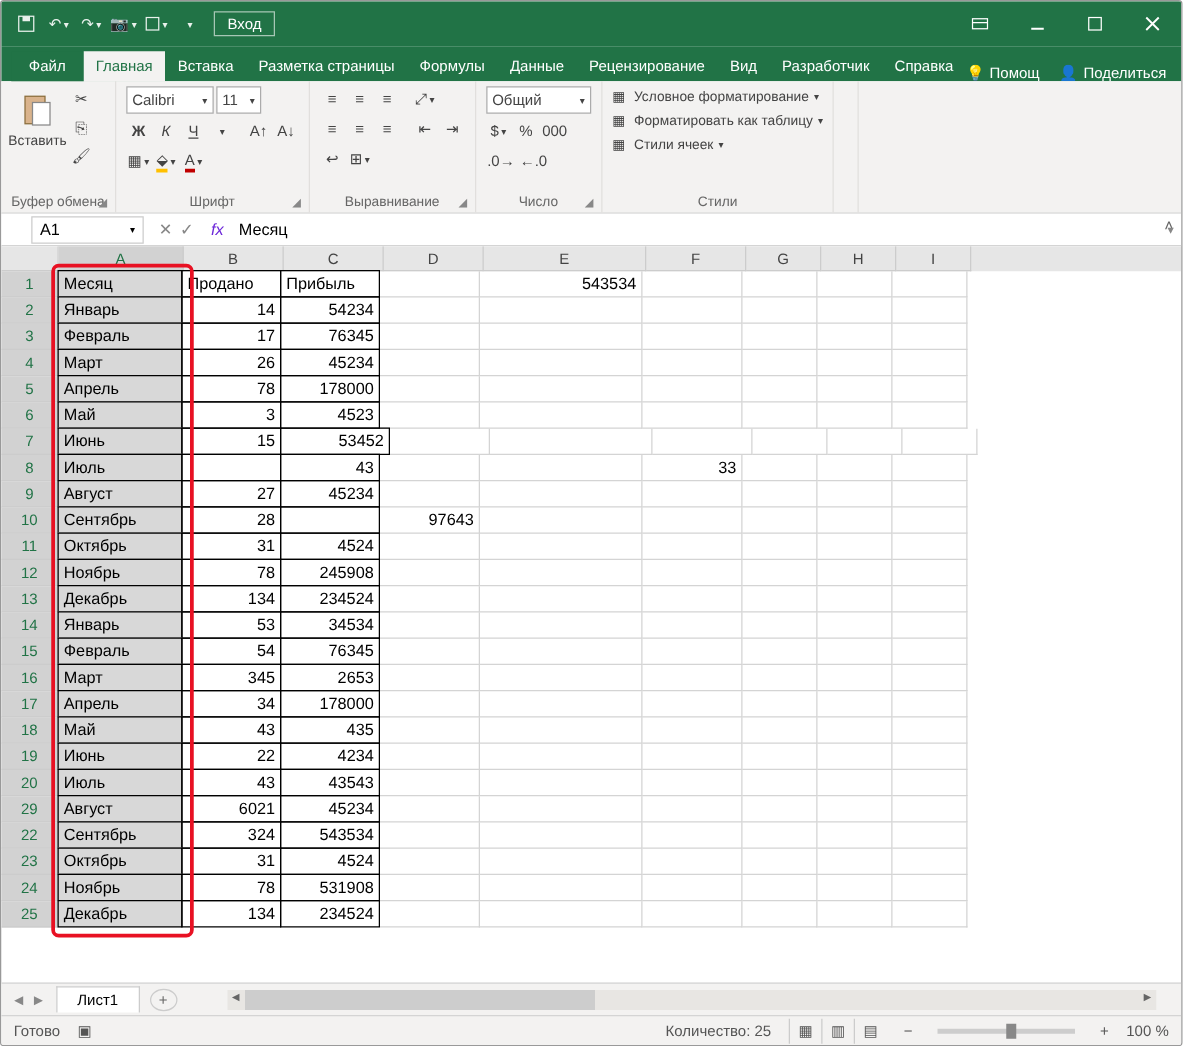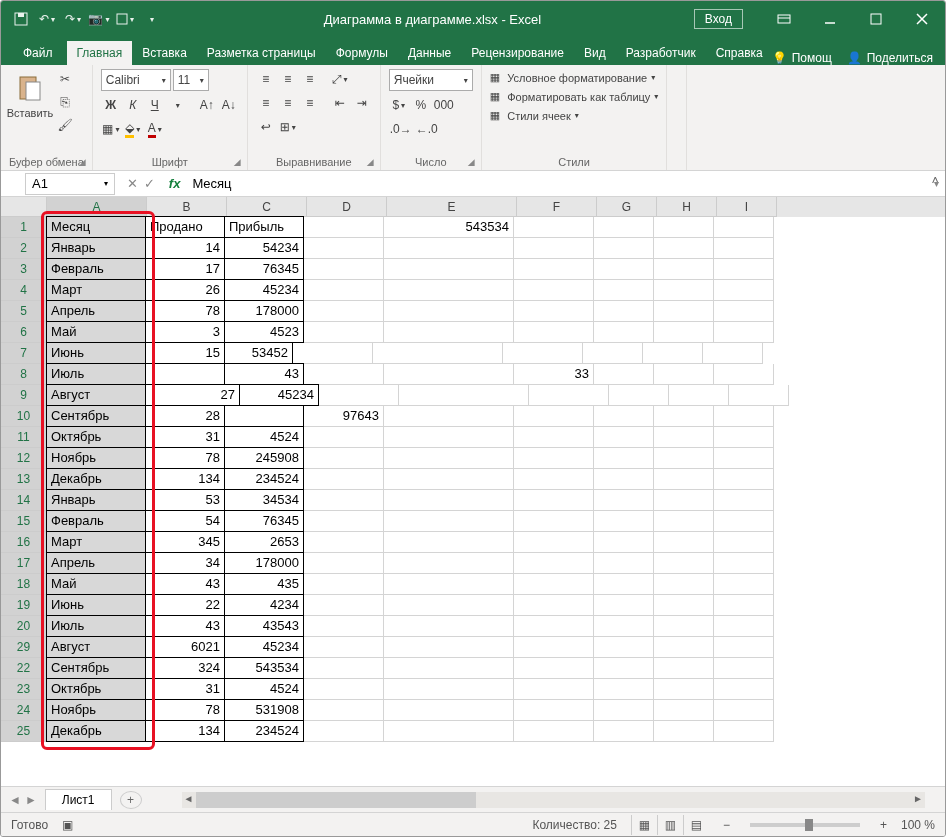--- a/index.html
+++ b/index.html
@@ -36,21 +36,21 @@
 .sbtn { min-width: 20px; height: 20px; display: flex; align-items: center; justify-content: center; cursor: pointer; border: 1px solid transparent; font-size: 12px; }
 .fontbox { height: 22px; border: 1px solid #ababab; background: #fff; padding: 0 4px; font-size: 12px; display: flex; align-items: center; min-width: 70px; }
 .sizebox { height: 22px; border: 1px solid #ababab; background: #fff; padding: 0 4px; font-size: 12px; display: flex; align-items: center; width: 36px; }
 .dd { font-size: 8px; margin-left: 2px; }
 
 
 .fbar { height: 26px; border-bottom: 1px solid #d4d4d4; display: flex; align-items: center; background: #fff; font-size: 13px; }
 .namebox { width: 90px; height: 22px; border: 1px solid #ccc; margin: 0 4px 0 24px; padding: 0 6px; display: flex; align-items: center; }
 .fxbtns { display: flex; gap: 6px; padding: 0 8px; color: #888; }
 .fxbtns span { cursor: pointer; }
-.fxlabel { font-style: italic; color: #15803d; padding: 0 6px; font-weight: bold; }
+.fxlabel { font-style: italic; color: #6d28d9; padding: 0 6px; }
 .fxinput { flex: 1; padding: 0 6px; }
 
 
 .gridwrap { position: relative; height: 570px; overflow: hidden; }
 .corner { position: absolute; left: 0; top: 0; width: 46px; height: 20px; background: #e6e6e6; border-right: 1px solid #ccc; border-bottom: 1px solid #ccc; }
 .colheads { position: absolute; left: 46px; top: 0; right: 0; height: 20px; display: flex; background: #e6e6e6; }
 .colheads .ch { border-right: 1px solid #ccc; border-bottom: 1px solid #ccc; text-align: center; font-size: 12px; color: #444; line-height: 20px; }
 .rowheads { position: absolute; left: 0; top: 20px; width: 46px; }
 .rowheads .rh { height: 21px; border-right: 1px solid #ccc; border-bottom: 1px solid #ccc; background: #e6e6e6; text-align: center; font-size: 12px; color: #444; line-height: 21px; }
 .cells { position: absolute; left: 46px; top: 20px; right: 0; bottom: 0; }
@@ -101,21 +101,20 @@
     <span class="qi">
         <svg width="12" height="12">
           <rect x="1" y="1" width="10" height="10" fill="none" stroke="#fff"></rect>
         </svg>
         <span class="dd">▾</span>
       </span>
     <span class="qi">
         <span class="dd">▾</span>
       </span>
   </div>
-  <div class="title">Диаграмма в диаграмме.xlsx - Excel</div>
   <div class="signin">Вход</div>
   <div class="wincontrols">
     <div class="wc">
         <svg width="14" height="10">
           <rect x="1" y="1" width="12" height="8" fill="none" stroke="#fff"></rect>
           <path d="M1 4h12" stroke="#fff"></path>
         </svg>
       </div>
     <div class="wc">
         <svg width="12" height="12">
@@ -237,21 +236,21 @@
       </div>
     </div>
       </div>
     <div class="glabel"><span>Выравнивание</span><span class="launcher">◢</span></div>
   </div>
 
   <div class="group">
     <div class="gbody">
         <div class="col" style="gap:4px">
       <div class="fontbox" style="min-width:84px">
-            <span>Ячейки</span>
+            <span>Общий</span>
             <span class="dd" style="margin-left:auto">▾</span>
           </div>
       <div class="row">
         <span class="sbtn">$<span class="dd">▾</span></span>
         <span class="sbtn">%</span>
         <span class="sbtn">000</span>
       </div>
       <div class="row">
         <span class="sbtn">.0→</span>
         <span class="sbtn">←.0</span>
@@ -396,42 +395,42 @@
         <div class="cell" style="width: 80px;"></div>
         <div class="cell" style="width: 130px;"></div>
         <div class="cell" style="width: 80px;"></div>
         <div class="cell" style="width: 60px;"></div>
         <div class="cell" style="width: 60px;"></div>
         <div class="cell" style="width: 60px;"></div>
       </div>
       <div class="cellrow">
         <div class="cell selcol tborder" style="width: 100px;">Июнь</div>
         <div class="cell num tborder" style="width: 80px;">15</div>
-        <div class="cell num tborder" style="width: 69px;">53452</div>
+        <div class="cell num tborder" style="width: 88px;">53452</div>
         <div class="cell" style="width: 80px;"></div>
         <div class="cell" style="width: 130px;"></div>
         <div class="cell" style="width: 80px;"></div>
         <div class="cell" style="width: 60px;"></div>
         <div class="cell" style="width: 60px;"></div>
         <div class="cell" style="width: 60px;"></div>
       </div>
       <div class="cellrow">
         <div class="cell selcol tborder" style="width: 100px;">Июль</div>
         <div class="cell num tborder" style="width: 80px;"></div>
         <div class="cell num tborder" style="width: 80px;">43</div>
         <div class="cell" style="width: 80px;"></div>
         <div class="cell" style="width: 130px;"></div>
         <div class="cell num" style="width: 80px;">33</div>
         <div class="cell" style="width: 60px;"></div>
         <div class="cell" style="width: 60px;"></div>
         <div class="cell" style="width: 60px;"></div>
       </div>
       <div class="cellrow">
         <div class="cell selcol tborder" style="width: 100px;">Август</div>
-        <div class="cell num tborder" style="width: 95px;">27</div>
+        <div class="cell num tborder" style="width: 80px;">27</div>
         <div class="cell num tborder" style="width: 80px;">45234</div>
         <div class="cell" style="width: 80px;"></div>
         <div class="cell" style="width: 130px;"></div>
         <div class="cell" style="width: 80px;"></div>
         <div class="cell" style="width: 60px;"></div>
         <div class="cell" style="width: 60px;"></div>
         <div class="cell" style="width: 60px;"></div>
       </div>
       <div class="cellrow">
         <div class="cell selcol tborder" style="width: 100px;">Сентябрь</div>

